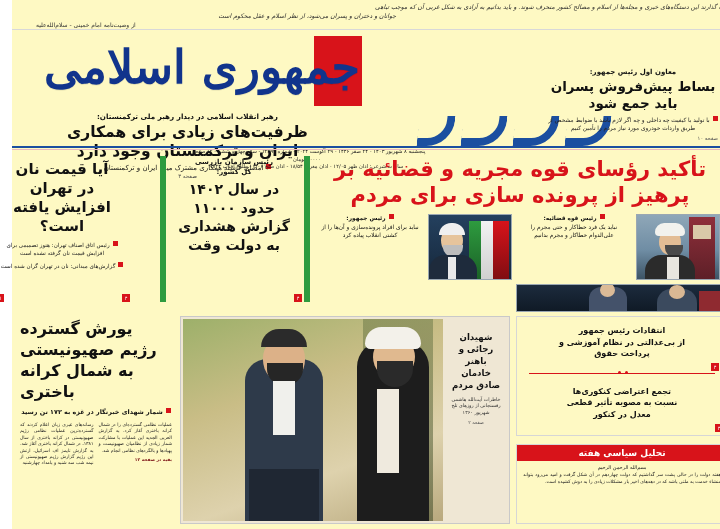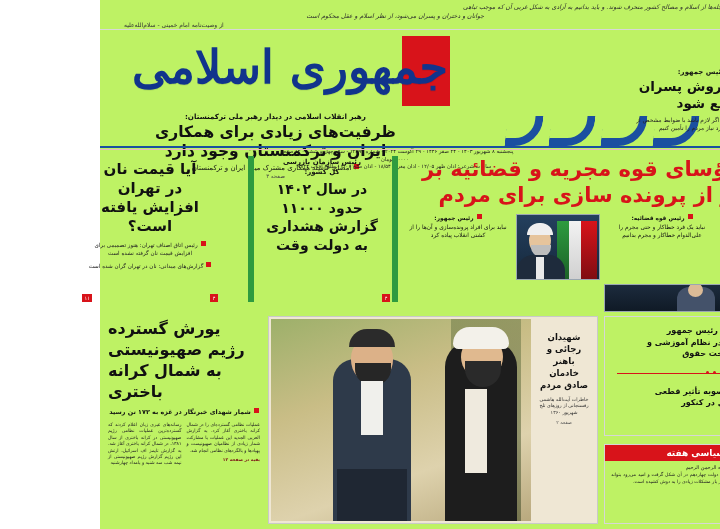--- a/index.html
+++ b/index.html
@@ -3,21 +3,21 @@
 <meta charset="utf-8">
 <style>
   * { box-sizing: border-box; margin:0; padding:0; }
   html,body { width:720px; height:529px; overflow:hidden; }
   body {
     font-family: "DejaVu Sans", "Liberation Sans", sans-serif;
     background:#ffffff;
     direction: rtl;
     color:#111;
   }
-  .page { position:relative; width:620px; height:529px; background:#bef264; }
+  .page { position:relative; width:708px; height:529px; background:#fef9c3; }
 
   
   .quote-band {
     position:absolute; top:0; left:0; width:720px; height:30px;
     border-bottom:1px solid #d8d8d8;
     padding:2px 6px 0 6px;
     overflow:hidden;
   }
   .quote-line {
     font-size:6.2px; line-height:9px; color:#2b2b2b;
@@ -383,20 +383,21 @@
           <div>از بی‌عدالتی در نظام آموزشی و</div>
           <div>پرداخت حقوق</div>
         </div>
         <div class="rail-sep">
           <span class="ln"></span>
             <span class="dot a"></span>
             <span class="dot b"></span>
           <span class="pgbox" style="position:absolute;top:-4px;right:0;">۴</span>
         </div>
         <div class="t1">
+          <div>تجمع اعتراضی کنکوری‌ها</div>
           <div>نسبت به مصوبه تأثیر قطعی</div>
           <div>معدل در کنکور</div>
         </div>
         <span class="pgbox" style="position:absolute;bottom:3px;right:4px;">۴</span>
       </div>
 
       <div class="analysis">
         <div class="bar">تحلیل سیاسی هفته</div>
         <div class="bsm">بسم‌الله الرحمن الرحیم</div>
         <div class="body">هفته دولت را در حالی پشت سر گذاشتیم که دولت چهاردهم در آن شکل گرفت و امید می‌رود بتواند منشاء خدمت به ملتی باشد که در دهه‌های اخیر بار مشکلات زیادی را به دوش کشیده است.</div>

